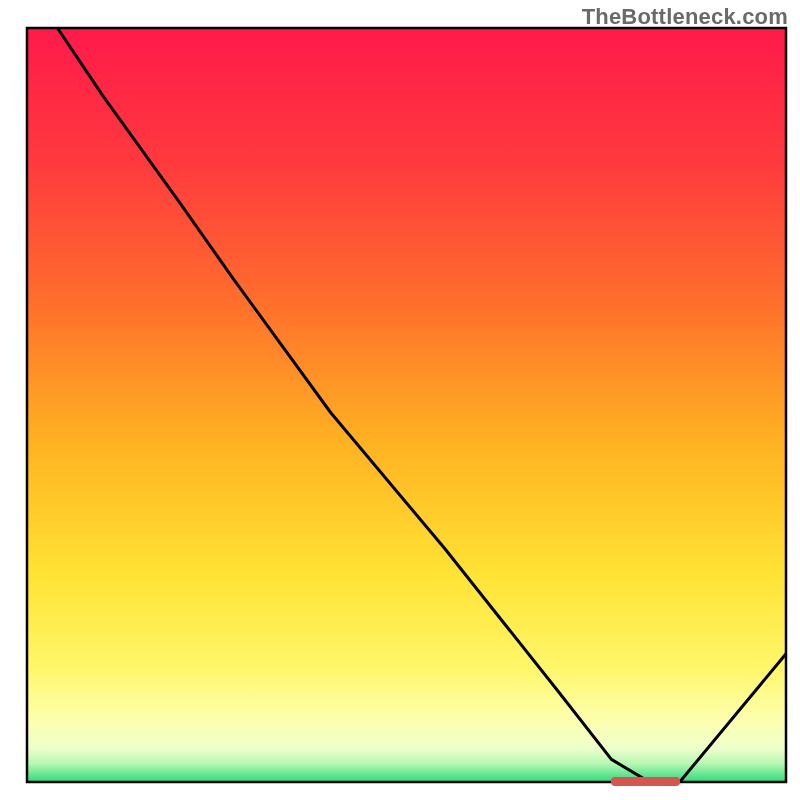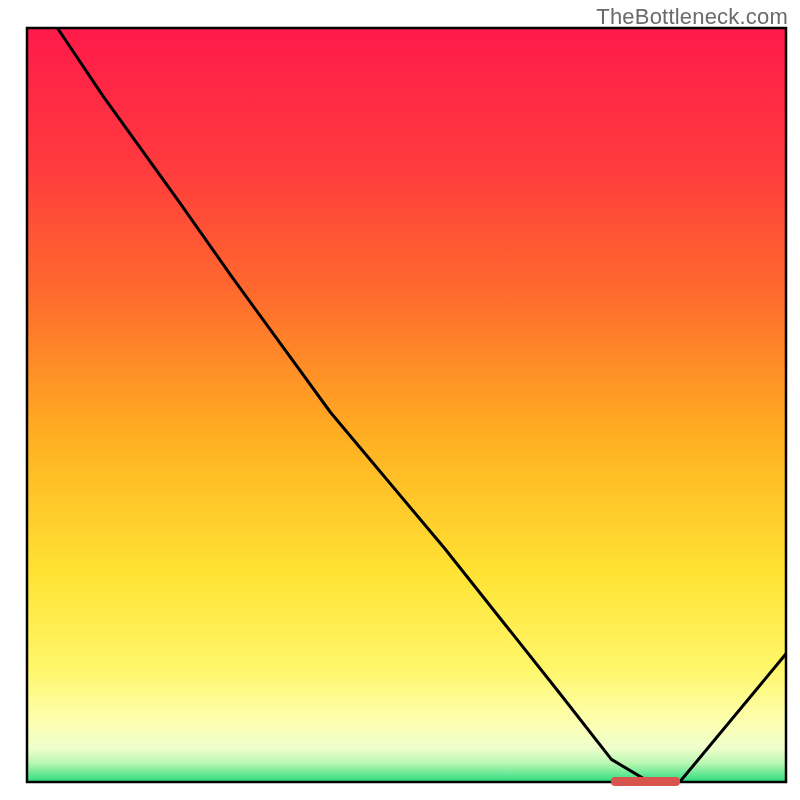--- a/index.html
+++ b/index.html
@@ -23,21 +23,21 @@
     top: 0;
     left: 0;
     width: 800px;
     height: 800px;
   }
   .watermark {
     position: absolute;
     top: 4px;
     right: 12px;
     font-size: 22px;
-    font-weight: 400;
+    font-weight: 700;
     color: #6a6a6a;
     letter-spacing: 0.2px;
     pointer-events: none;
     user-select: none;
   }
   .baseline-marker {
     position: absolute;
     height: 9px;
     border-radius: 4px;
     background: #d8544f;

